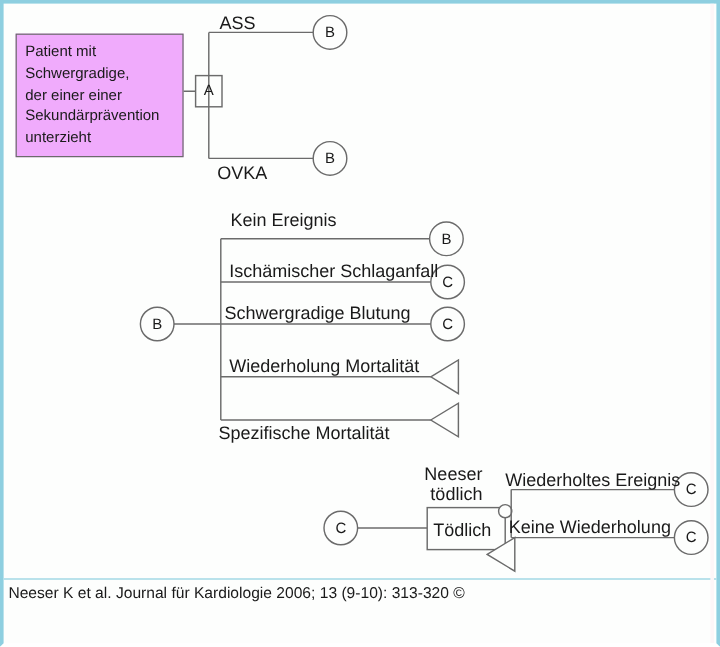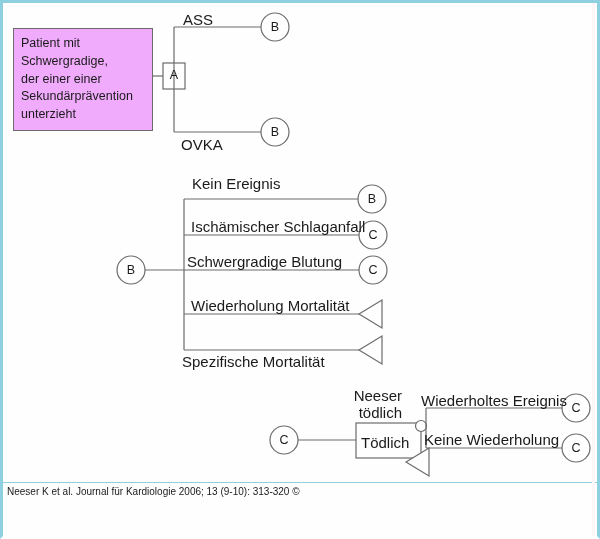--- a/index.html
+++ b/index.html
@@ -78,21 +78,21 @@
     top: 479px;
     width: 594px;
     height: 1px;
     background: #8ecfe0;
   }
   .footer-text {
     position: absolute;
     left: 4px;
     top: 483px;
     font-family: "Liberation Sans", sans-serif;
-    font-size: 10px;
+    font-size: 13px;
     color: #1a1a1a;
     white-space: nowrap;
   }
 </style>
 </head>
 <body>
 
 <div id="page">
 
   <div class="patient-box">

